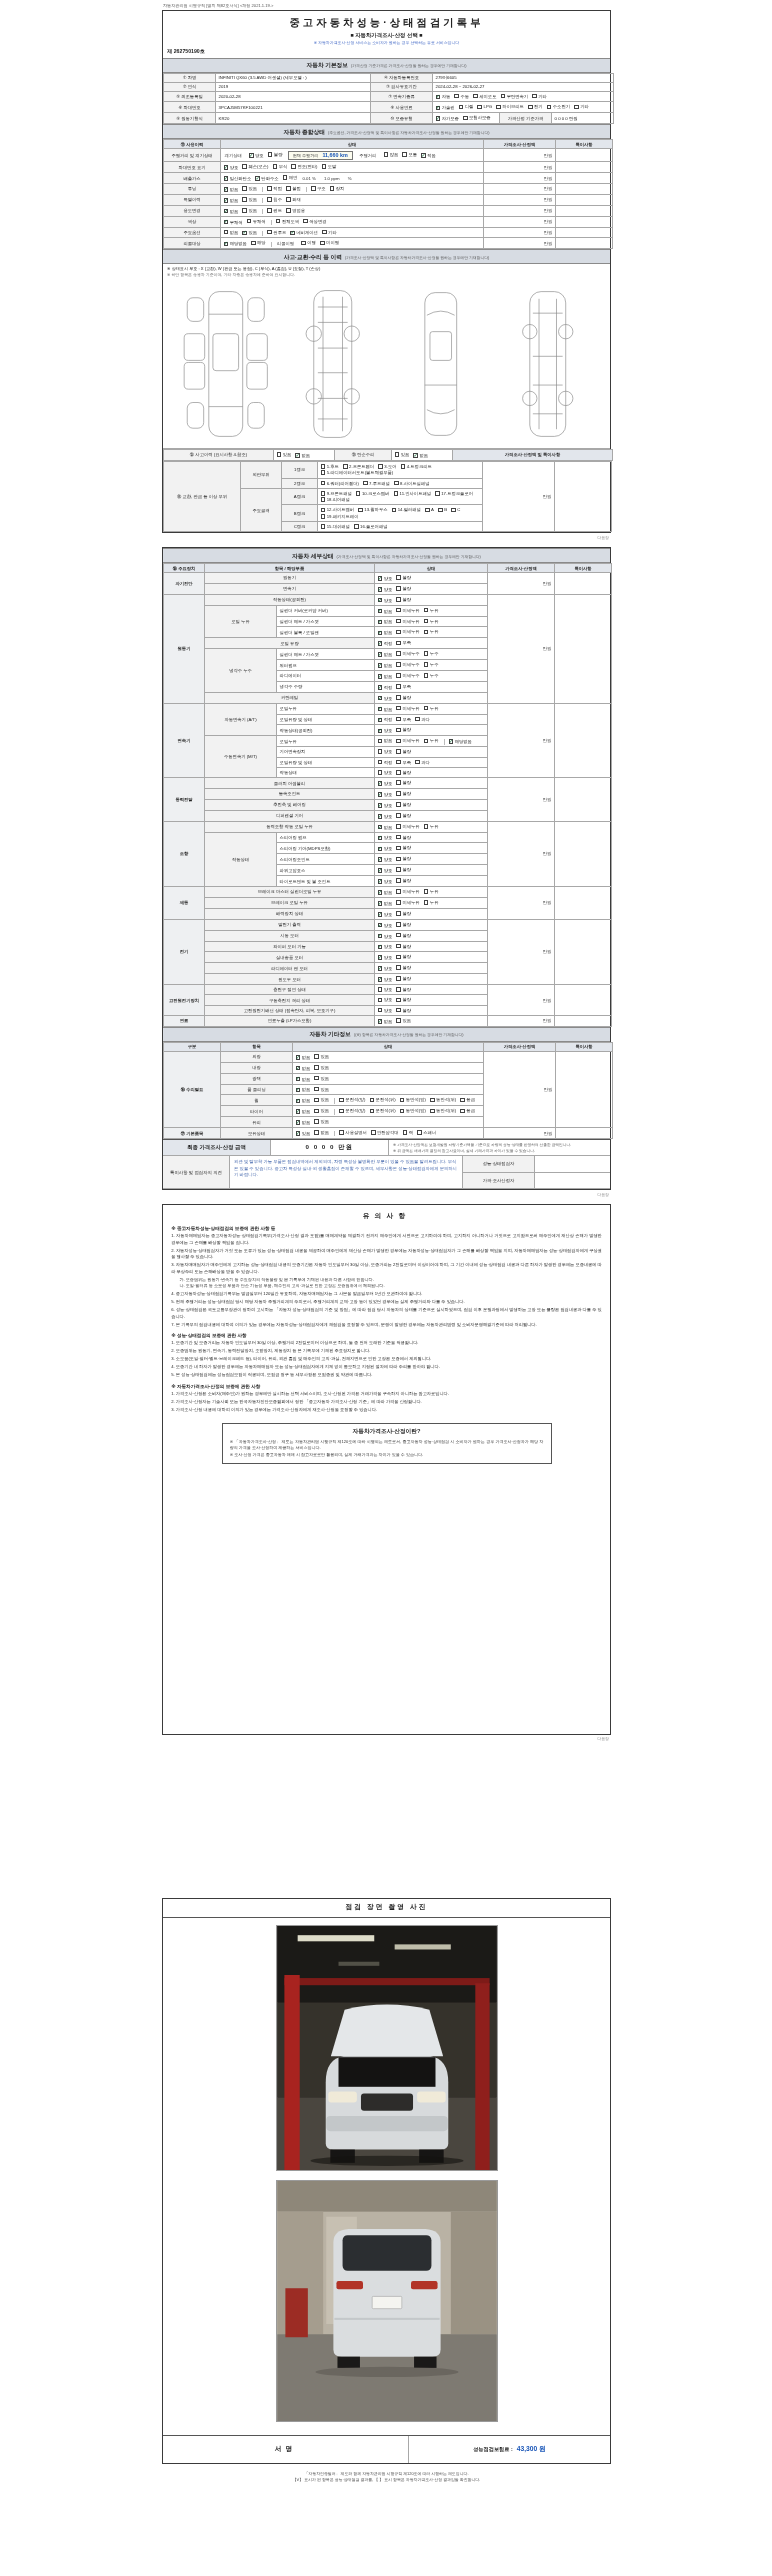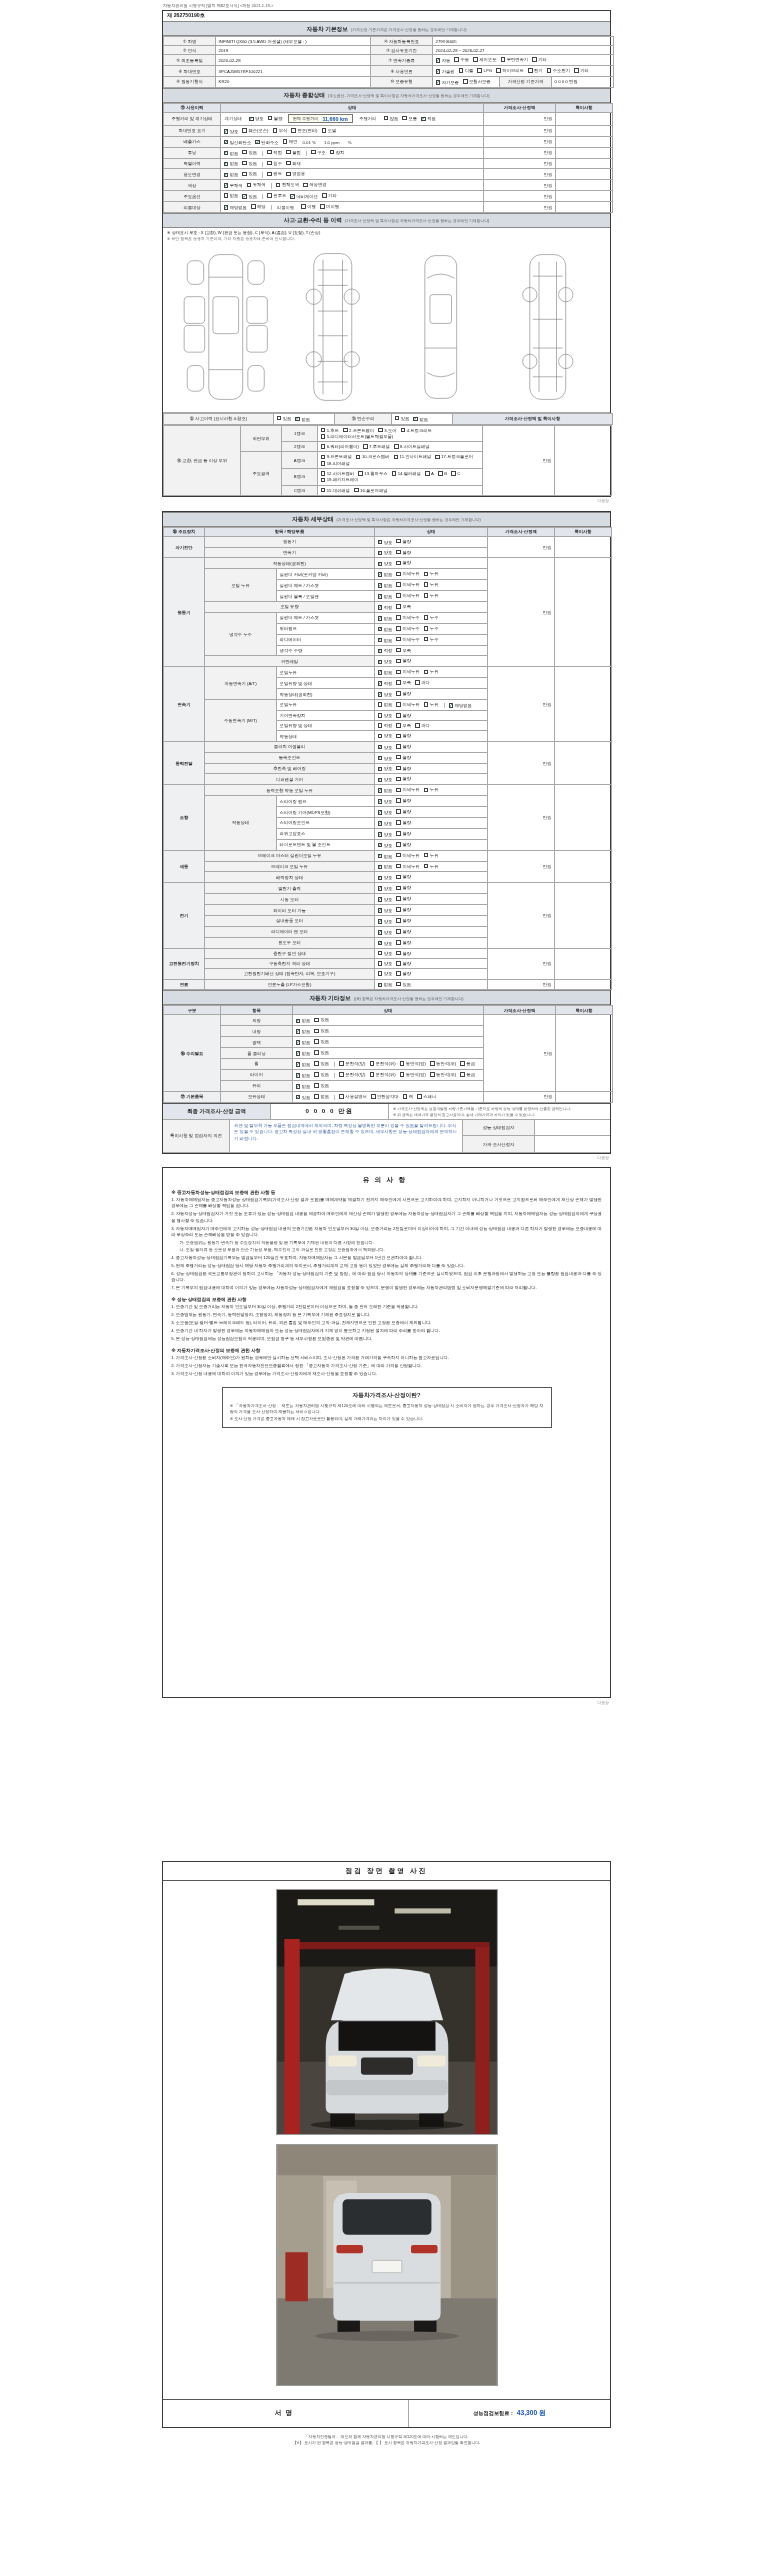--- a/index.html
+++ b/index.html
@@ -85,20 +85,25 @@
   .footer { text-align:center; padding:5.2px 0 8.2px 0; }
   .fline { font-size:3.9px; color:#444; margin:1px 0; }
 </style>
 </head>
 <body>
 
 <div class="sheet">
   <div class="formref">자동차관리법 시행규칙 [별지 제82호서식] &lt;개정 2021.1.19.&gt;</div>
 
   <div class="bigbox">
+    <div class="titleblock">
+      <div class="maintitle">중고자동차성능·상태점검기록부</div>
+      <div class="subtitle">■ 자동차가격조사·산정 선택 ■</div>
+      <div class="subnote">※ 자동차가격조사·산정 서비스는 소비자가 원하는 경우 선택하는 유료 서비스입니다</div>
+    </div>
     <div class="docrow">
       <span class="docno">제 262750190호</span>
     </div>
 
     <div class="bar">
       <span class="bartitle">자동차 기본정보</span><span class="barnote">(가격산정 기준가격은 가격조사·산정을 원하는 경우에만 기재합니다)</span>
     </div>
     <table class="grid">
         <colgroup>
           <col style="width: 52px;">

